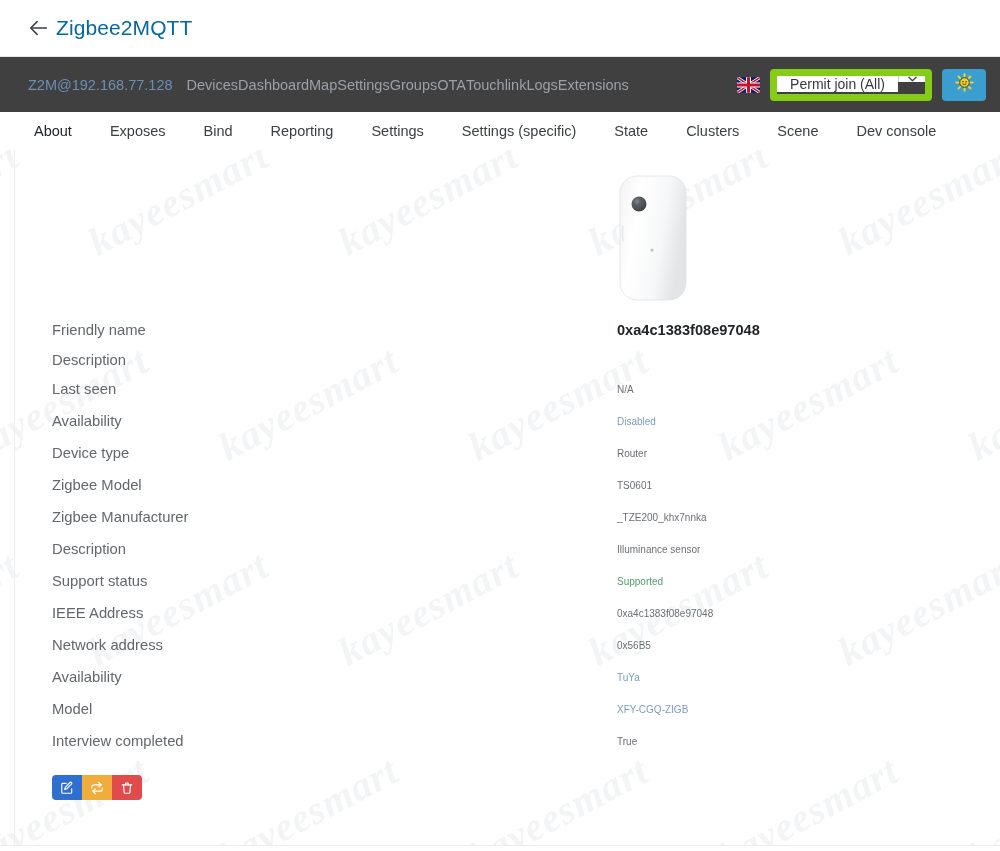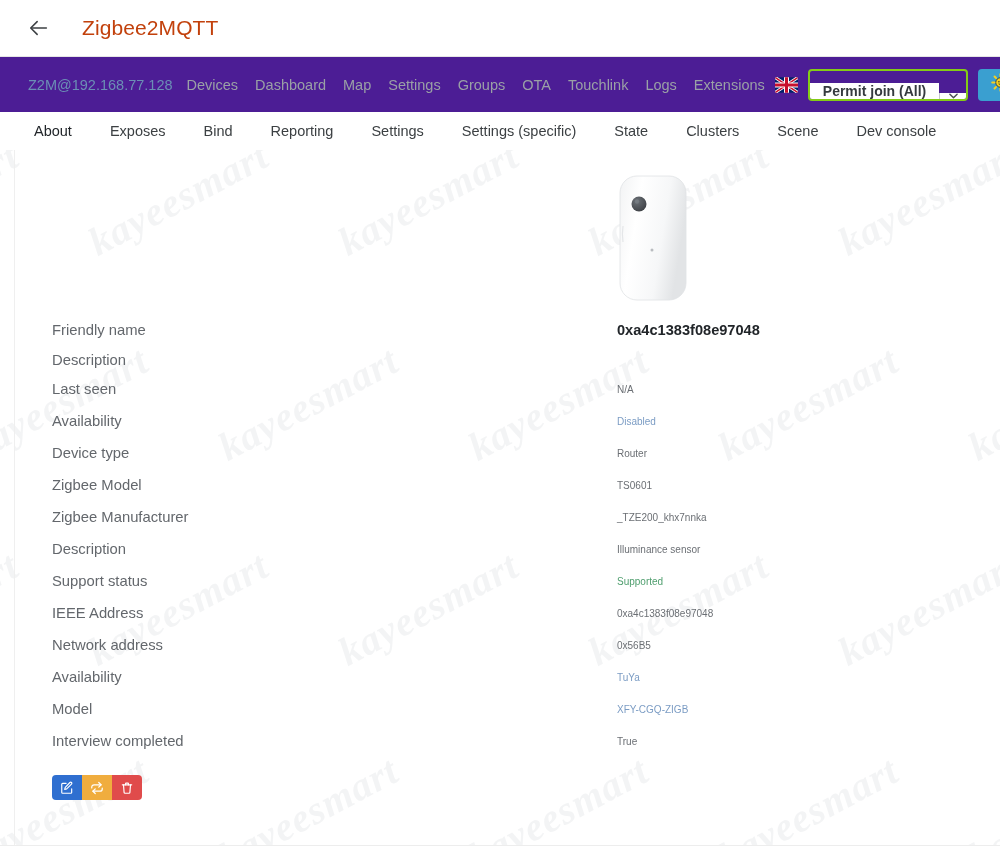--- a/index.html
+++ b/index.html
@@ -49,53 +49,51 @@
     z-index: 10;
   }
   .back-arrow {
     width: 34px; height: 34px;
     display: flex; align-items: center; justify-content: center;
     color: #3c4043;
     cursor: pointer;
   }
   .back-arrow svg { display: block; }
   .app-title {
-    margin-left: 26px;
     font-size: 21px;
-    color: #c2410c;
+    color: #0369a1;
     letter-spacing: 0.1px;
   }
   .chrome-sep {
     position: relative;
     height: 1px;
     background: #e6e6e6;
     z-index: 10;
   }
 
   
   .navbar {
     position: relative;
     height: 55px;
     display: flex;
     align-items: center;
     padding: 0 14px 0 28px;
-    background: #4c1d95;
+    background: #404040;
     z-index: 10;
   }
   .brand {
     color: #6b8fb5;
     font-size: 14.5px;
     margin-right: 14px;
     cursor: pointer;
     white-space: nowrap;
   }
   .nav-links {
     display: flex;
     align-items: center;
-    gap: 17px;
     flex: 1;
     text-align: center;
   }
   .nav-link {
     color: #9aa0a6;
     font-size: 14.5px;
     cursor: pointer;
     white-space: nowrap;
   }
   .nav-right {
@@ -107,26 +105,25 @@
   .flag-icon {
     width: 23px; height: 16px;
     border-radius: 2px;
     overflow: hidden;
     display: block;
     cursor: pointer;
     flex: 0 0 auto;
   }
   .permit-group {
     display: flex;
-    align-items: flex-end;
+    align-items: flex-start;
     height: 32px;
     border-radius: 4px;
     overflow: hidden;
-    border: 2px solid #84cc16;
-    font-weight: bold;
+    border: 7px solid #84cc16;
   }
   .permit-main {
     background: #fff;
     color: #353a3f;
     font-size: 14px;
     padding: 0 13px;
     display: flex; align-items: center;
     cursor: pointer;
     white-space: nowrap;
   }

